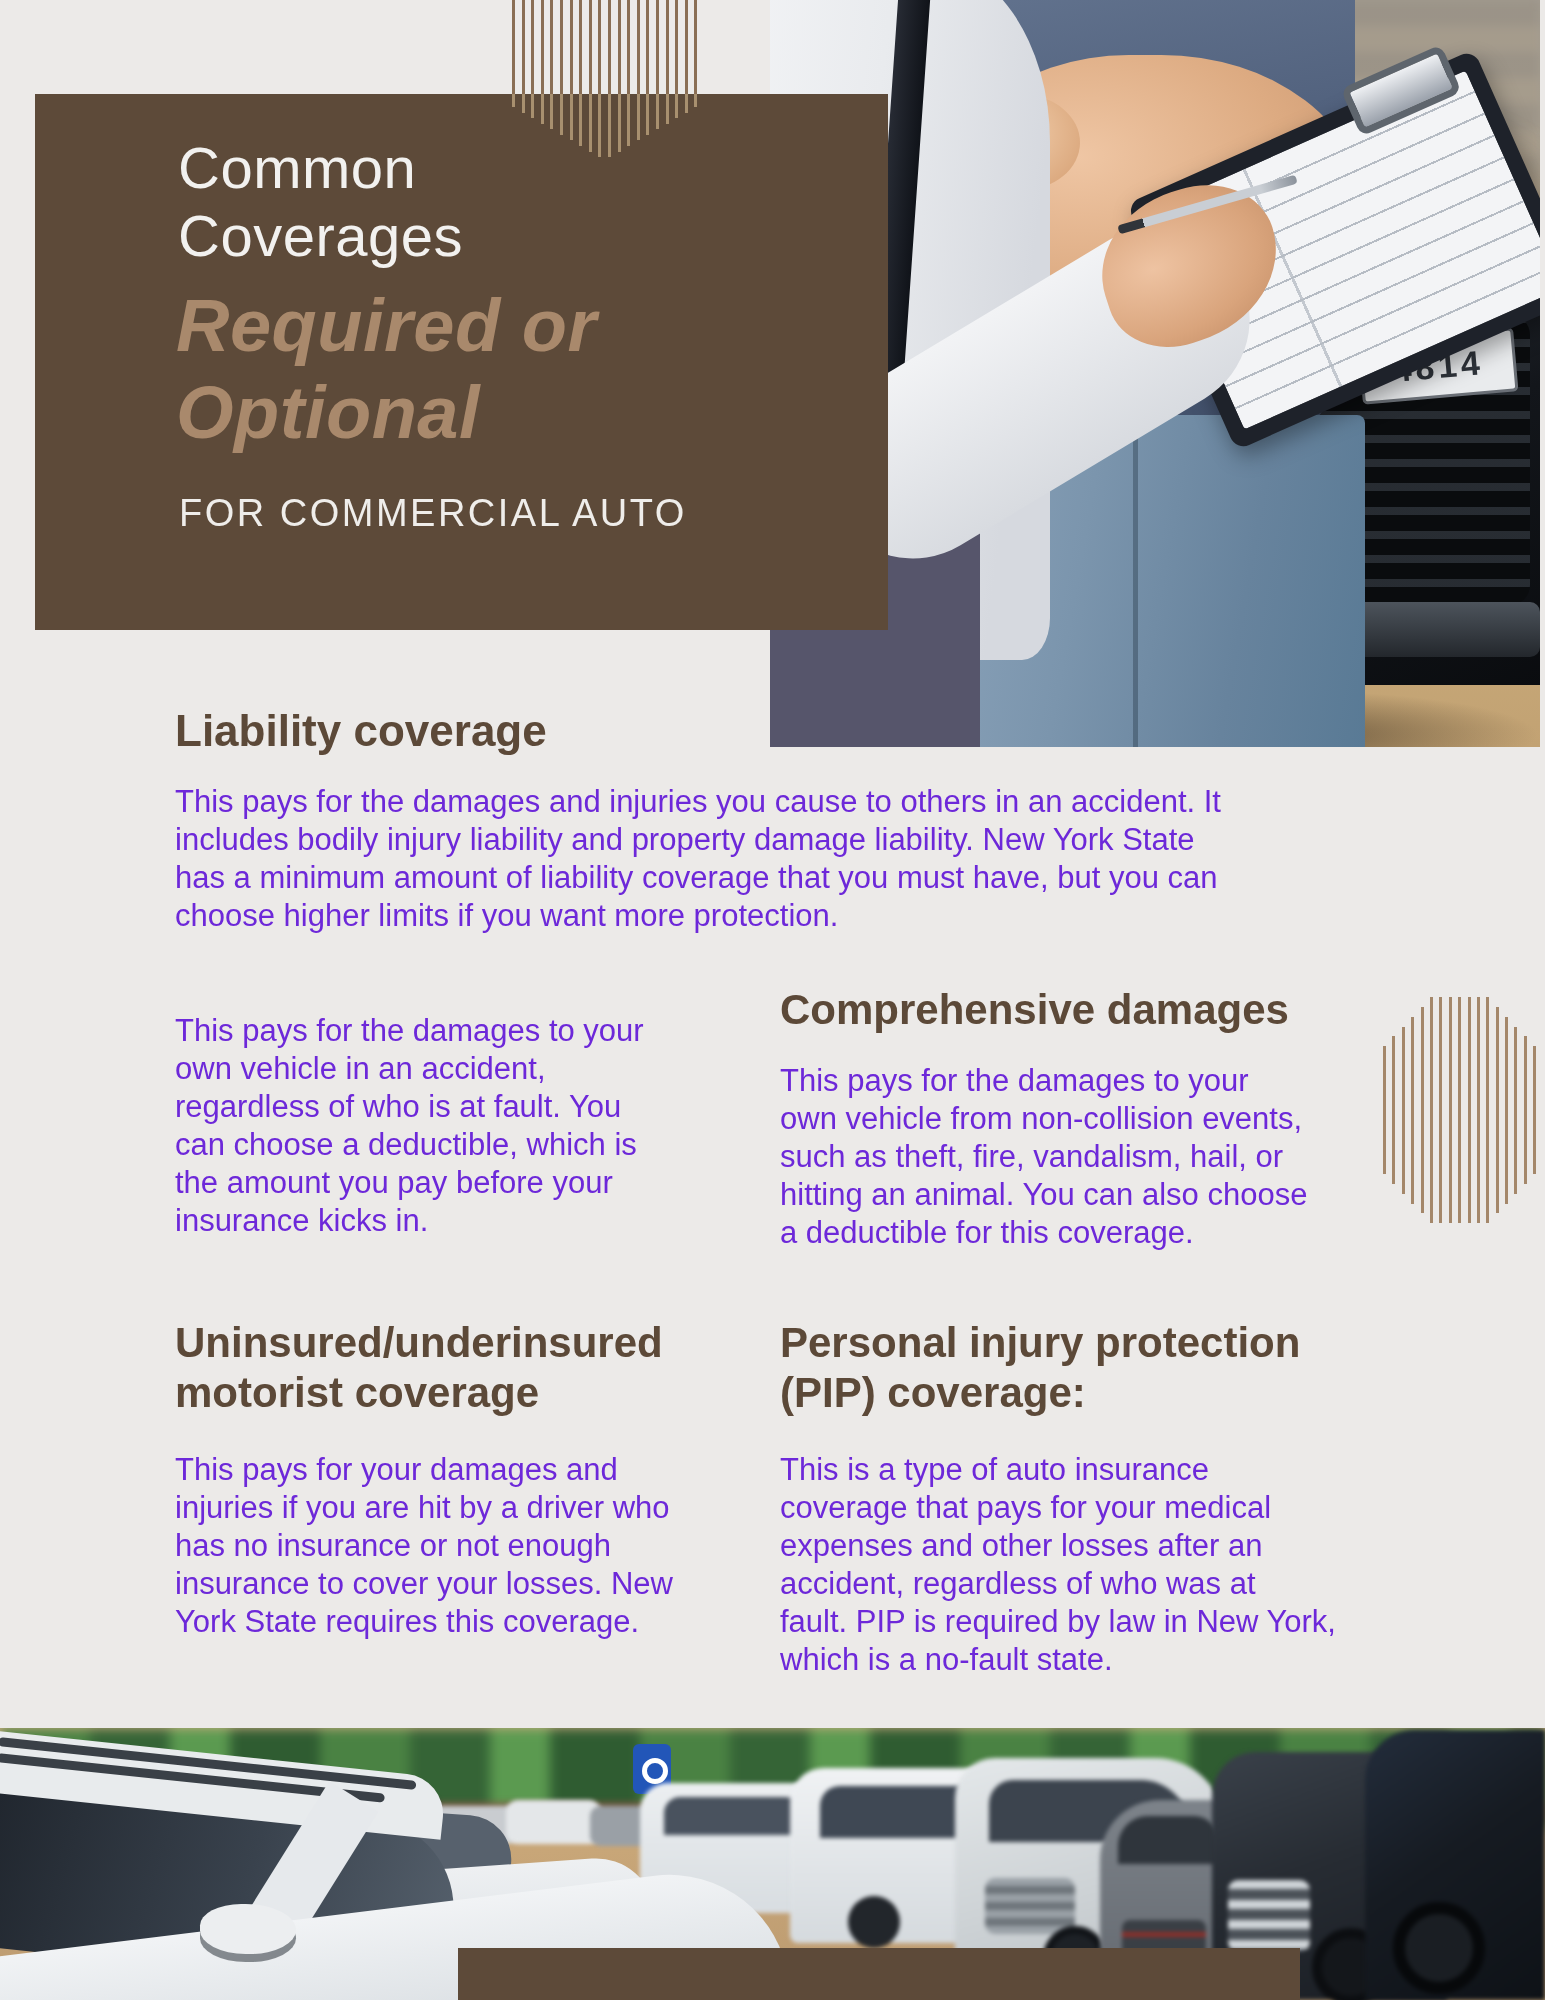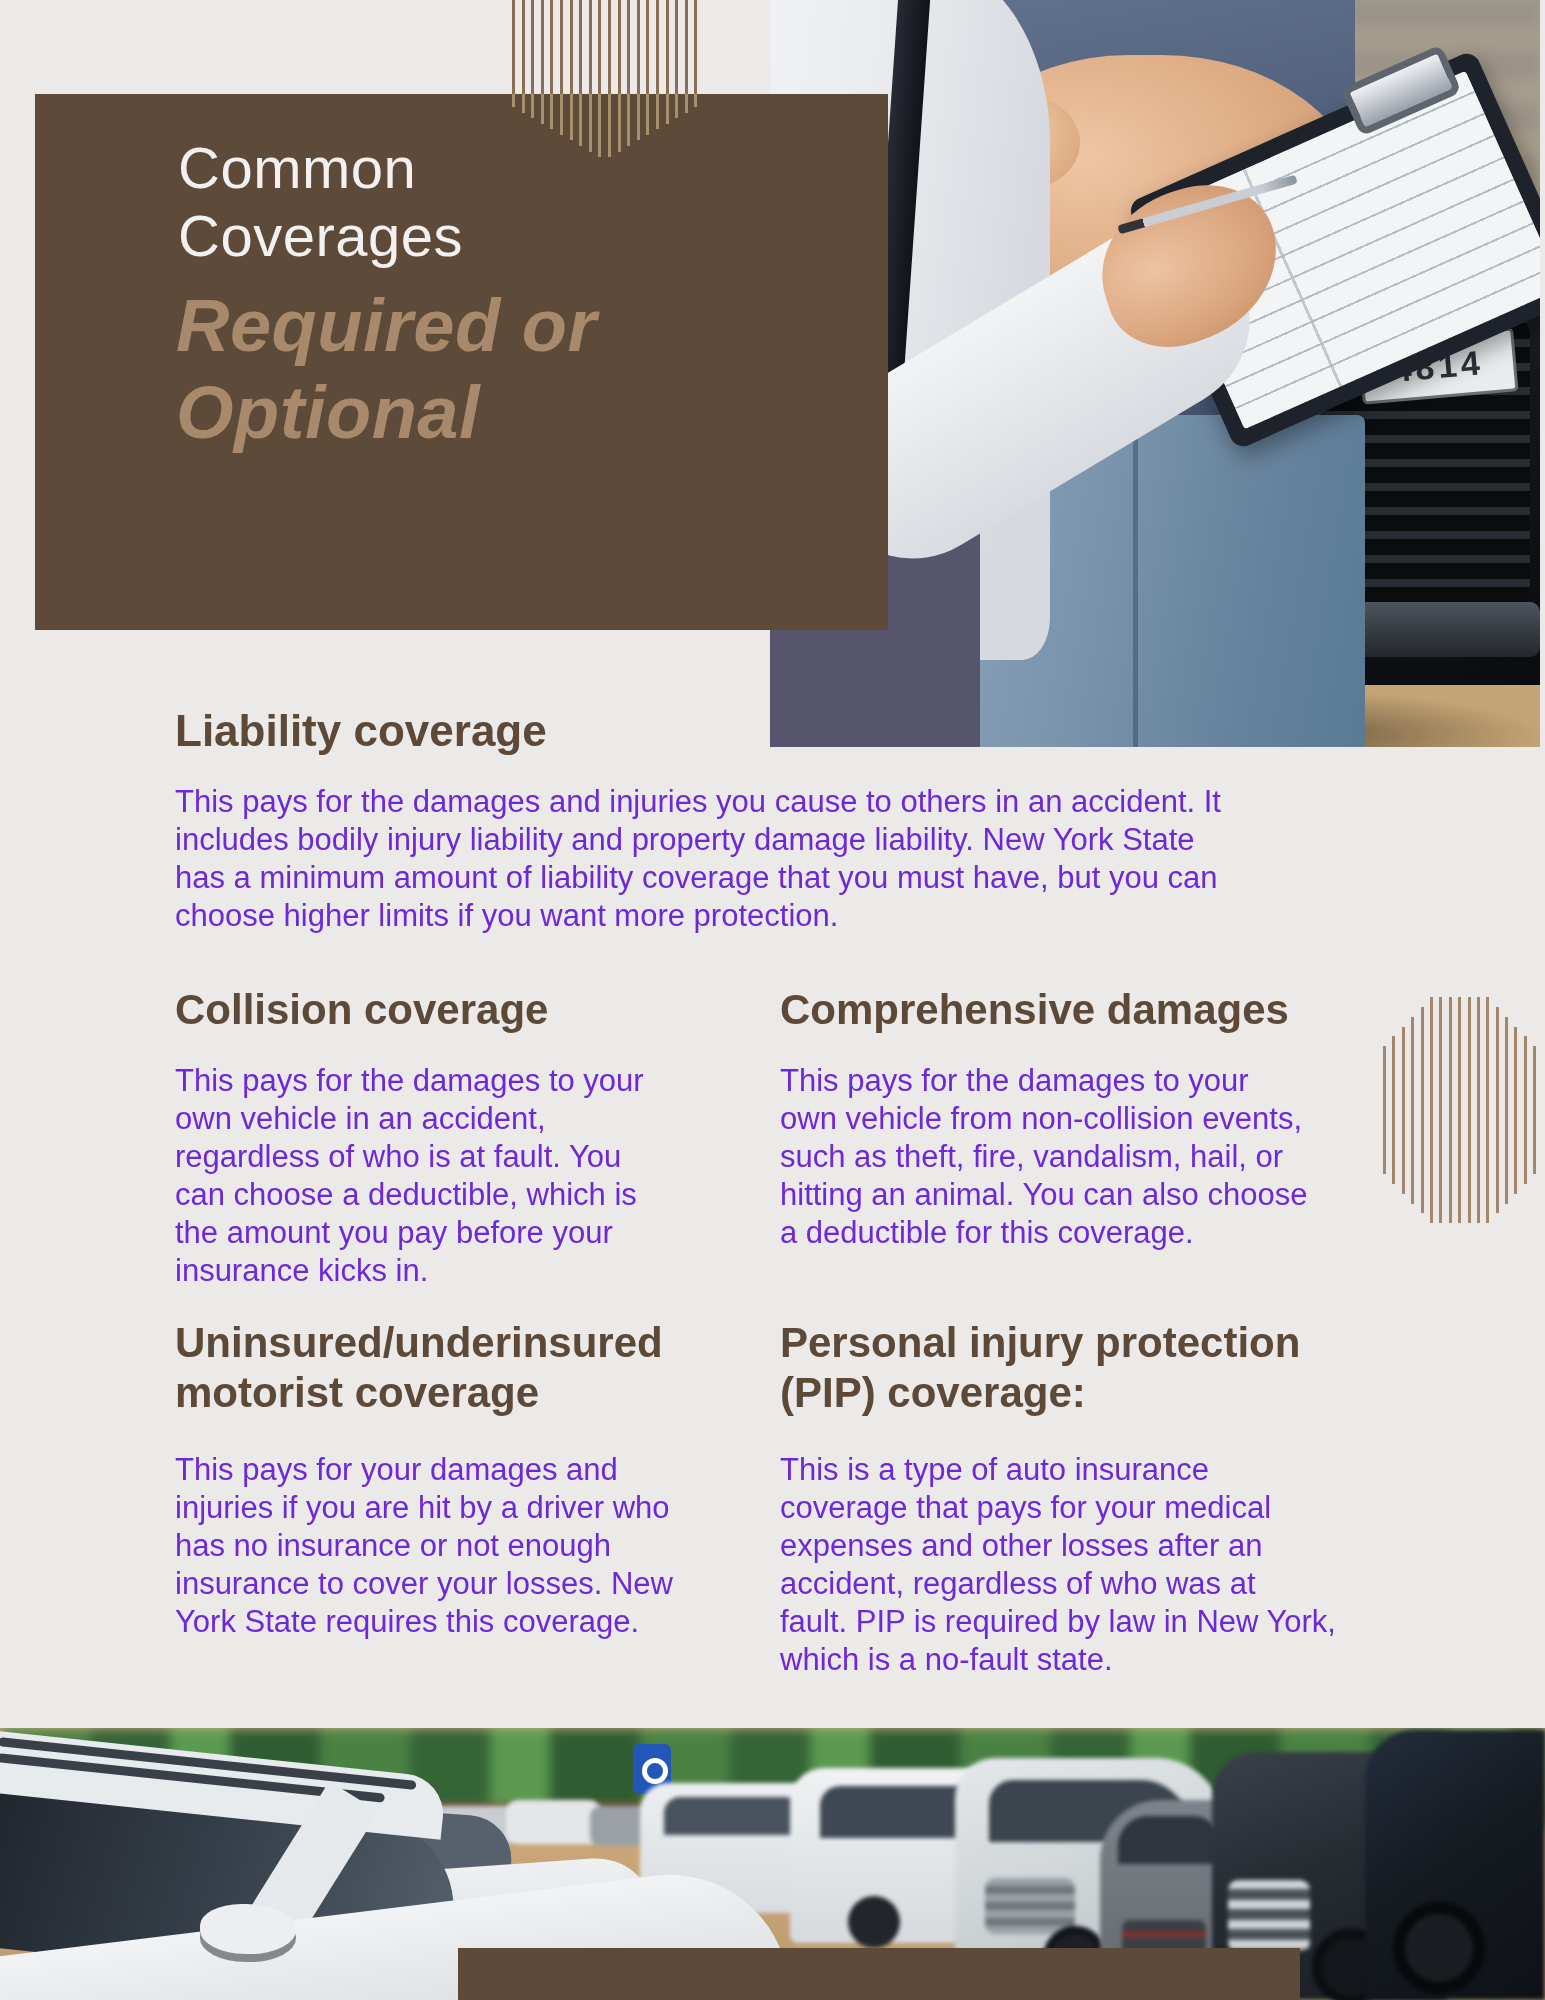--- a/index.html
+++ b/index.html
@@ -199,32 +199,32 @@
       <i style="height: 118px;"></i>
       <i style="height: 113px;"></i>
       <i style="height: 107px;"></i>
     </div>
 
   <div class="panel">
     <h1 class="pre">Common
 Coverages</h1>
     <h2 class="pre">Required or
 Optional</h2>
+    <div class="sub">FOR COMMERCIAL AUTO</div>
   </div>
 
   <div class="sect" id="liability">
     <h3>Liability coverage</h3>
     <p class="pre">This pays for the damages and injuries you cause to others in an accident. It
 includes bodily injury liability and property damage liability. New York State
 has a minimum amount of liability coverage that you must have, but you can
 choose higher limits if you want more protection.</p>
   </div>
 
   <div class="sect" id="collision">
-    <h3>Collision coverage</h3>
     <p class="pre">This pays for the damages to your
 own vehicle in an accident,
 regardless of who is at fault. You
 can choose a deductible, which is
 the amount you pay before your
 insurance kicks in.</p>
   </div>
   <div class="sect" id="comprehensive">
     <h3>Comprehensive damages</h3>
     <p class="pre">This pays for the damages to your

